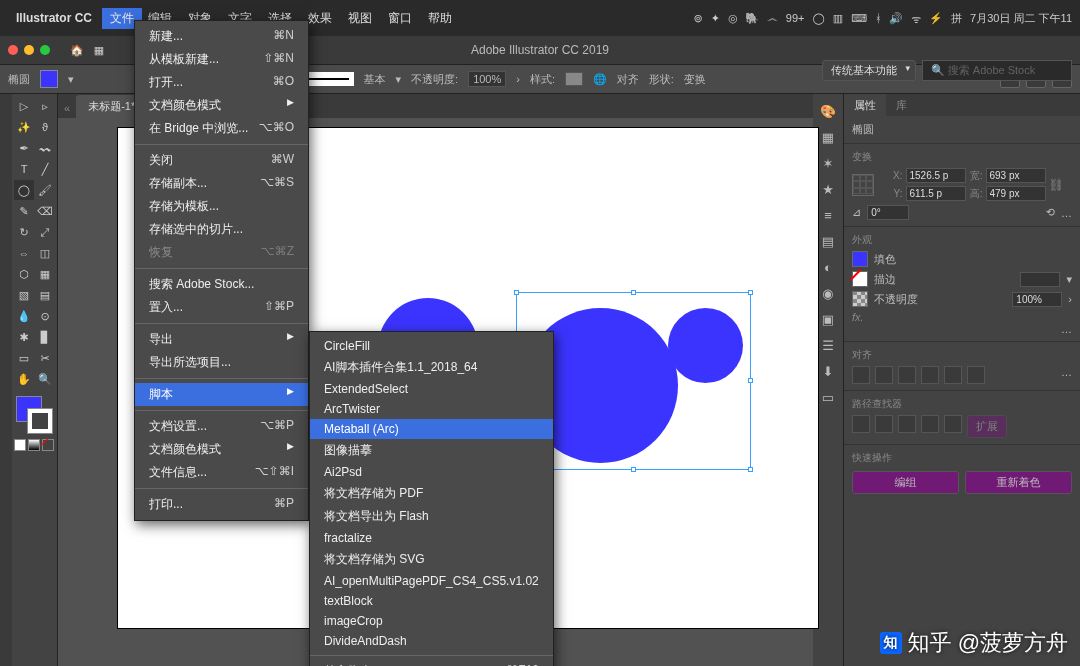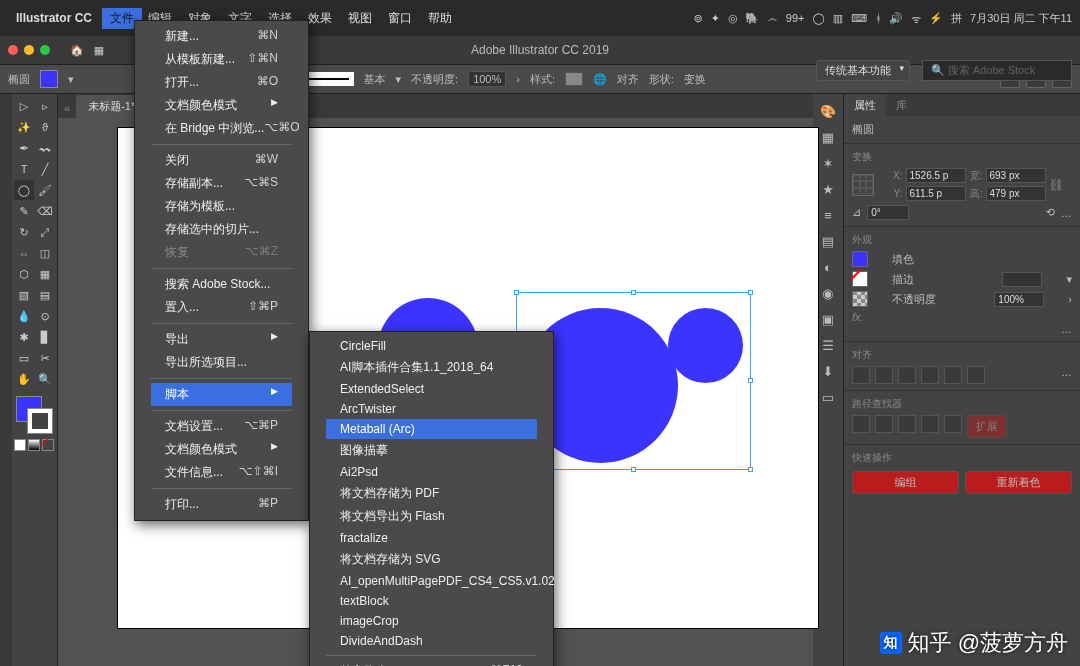--- a/index.html
+++ b/index.html
@@ -2,34 +2,34 @@
 <html><head>
 <meta charset="utf-8">
 <style>
   * { margin: 0; padding: 0; box-sizing: border-box; font-family: -apple-system, "Helvetica Neue", Arial, sans-serif; }
   body { width: 1080px; height: 666px; background: #323232; color: #ccc; font-size: 11px; overflow: hidden; position: relative; }
   
   
   .mac-menubar { height: 36px; background: #2a2a2a; display: flex; align-items: center; padding: 0 8px; color: #ddd; font-size: 12px; }
   .mac-menubar .apple { margin-right: 8px; }
   .mac-menubar .appname { font-weight: bold; margin-right: 12px; }
-  .mac-menubar .menu-open { background: #3b6fe0; color: #0f172a; padding: 2px 8px; margin: 0 -2px; }
+  .mac-menubar .menu-open { background: #3b6fe0; color: #e5e5e5; padding: 2px 8px; margin: 0 -2px; }
   .mac-menubar .mitem { padding: 2px 8px; cursor: default; }
   .mac-right { margin-left: auto; display: flex; align-items: center; gap: 8px; font-size: 11px; }
   .mac-right span { opacity: .9; }
 
   
   .winrow { height: 28px; background: #3a3a3a; display: flex; align-items: center; padding: 0 8px; position: relative; }
   .dots { display: flex; gap: 6px; }
   .dot { width: 10px; height: 10px; border-radius: 50%; }
   .dot.red { background: #ff5f57; }
   .dot.yel { background: #febc2e; }
   .dot.grn { background: #28c840; }
   .wincenter { position: absolute; left: 50%; transform: translateX(-50%); color: #bbb; font-size: 12px; }
-  .winright { margin-left: auto; display: flex; gap: 12px; align-items: center; margin-top: 40px; }
+  .winright { margin-left: auto; display: flex; gap: 6px; align-items: center; margin-top: 40px; }
   .dropdown { background: #444; border: 1px solid #555; padding: 2px 18px 2px 8px; border-radius: 3px; font-size: 11px; color: #ddd; position: relative; }
   .dropdown::after { content: "▾"; position: absolute; right: 5px; top: 2px; font-size: 9px; }
   .search { background: #2a2a2a; border: 1px solid #555; padding: 2px 8px; border-radius: 0; font-size: 11px; width: 150px; color: #888; }
 
   
   .optbar { height: 30px; background: #4a4a4a; border-top: 1px solid #222; border-bottom: 1px solid #222; display: flex; align-items: center; padding: 0 8px; gap: 10px; font-size: 11px; color: #bbb; }
   .swatch { width: 18px; height: 18px; background: #3b34ff; border: 1px solid #888; }
   .stroke-sample { width: 60px; height: 14px; background: #fff; display: flex; align-items: center; justify-content: center; }
   .stroke-sample .line { width: 50px; height: 2px; background: #000; }
   .opval { background: #333; padding: 1px 4px; border: 1px solid #555; }
@@ -64,21 +64,21 @@
   .c2 { left: 405px; top: 180px; width: 155px; height: 155px; }
   .c3 { left: 550px; top: 180px; width: 75px; height: 75px; }
   .selection { position: absolute; border: 1px solid #39a0ff; }
   .selection .h { position: absolute; width: 5px; height: 5px; background: #fff; border: 1px solid #39a0ff; }
   .selection .h.tl { top: -3px; left: -3px; } .selection .h.tm { top: -3px; left: 50%; margin-left: -3px; }
   .selection .h.tr { top: -3px; right: -3px; } .selection .h.ml { top: 50%; left: -3px; margin-top: -3px; }
   .selection .h.mr { top: 50%; right: -3px; margin-top: -3px; } .selection .h.bl { bottom: -3px; left: -3px; }
   .selection .h.bm { bottom: -3px; left: 50%; margin-left: -3px; } .selection .h.br { bottom: -3px; right: -3px; }
 
   
-  .menu { position: absolute; background: #4a4a4a; border: 1px solid #222; box-shadow: 2px 4px 12px rgba(0,0,0,.6); min-width: 170px; z-index: 50; padding: 4px 16px; }
+  .menu { position: absolute; background: #4a4a4a; border: 1px solid #222; box-shadow: 2px 4px 12px rgba(0,0,0,.6); min-width: 170px; z-index: 50; padding: 4px 0; }
   .menu .row { display: flex; justify-content: space-between; padding: 3px 14px; color: #eee; font-size: 12px; cursor: default; white-space: nowrap; }
   .menu .row.disabled { color: #888; }
   .menu .row.hi { background: #3b6fe0; color: #fff; }
   .menu .sep { height: 1px; background: #666; margin: 4px 0; }
   .menu .arrow::after { content: "▶"; font-size: 9px; margin-left: 10px; }
   .filemenu { top: 20px; left: 134px; width: 175px; }
   .submenu { top: 331px; left: 309px; width: 245px; }
 
   
   .rstrip { width: 30px; background: #434343; display: flex; flex-direction: column; align-items: center; gap: 8px; padding-top: 8px; }
@@ -95,26 +95,26 @@
   .tgrid .ref div { border: .5px solid #555; }
   .tgrid .lab { font-size: 10px; color: #888; text-align: right; }
   .tgrid input { background: #333; border: 1px solid #555; color: #ddd; padding: 1px 3px; font-size: 10px; width: 100%; }
   .tgrid .link { grid-row: span 2; width: 12px; color: #888; font-size: 12px; text-align: center; }
   .trow2 { display: flex; gap: 6px; margin-top: 4px; align-items: center; }
   .trow2 input { background: #333; border: 1px solid #555; color: #ddd; padding: 1px 3px; font-size: 10px; width: 42px; }
   .swatchsm { width: 16px; height: 16px; border: 1px solid #666; }
   .swatchsm.fill { background: #3b34ff; }
   .swatchsm.none { background: #fff; position: relative; }
   .swatchsm.none::after { content: ""; position: absolute; inset: 0; border-top: 2px solid red; transform: rotate(-45deg); }
-  .oprow { display: flex; align-items: center; gap: 24px; }
+  .oprow { display: flex; align-items: center; gap: 6px; }
   .oprow input { background: #333; border: 1px solid #555; color: #ddd; padding: 1px 3px; font-size: 10px; width: 50px; }
   .aligns, .paths { display: flex; gap: 5px; flex-wrap: wrap; }
   .albtn { width: 18px; height: 18px; border: 1px solid #555; background: #3a3a3a; }
   .qrow { display: flex; gap: 6px; margin-top: 6px; }
-  .qbtn { flex: 1; background: #b91c1c; border: 1px solid #555; padding: 3px; text-align: center; border-radius: 3px; }
+  .qbtn { flex: 1; background: #701a75; border: 1px solid #555; padding: 3px; text-align: center; border-radius: 3px; }
   .fx { color: #888; font-style: italic; }
 
   .watermark { position: absolute; right: 12px; bottom: 8px; color: #fff; font-size: 22px; text-shadow: 0 0 4px rgba(0,0,0,.8); font-weight: 500; z-index: 100; display: flex; align-items: center; gap: 6px; }
   .watermark .logo { width: 22px; height: 22px; background: #0a66ff; border-radius: 3px; display: flex; align-items: center; justify-content: center; color: #fff; font-size: 14px; font-weight: bold; }
 </style>
 </head>
 <body>
 
 <div class="mac-menubar">
   <span class="apple"></span>

